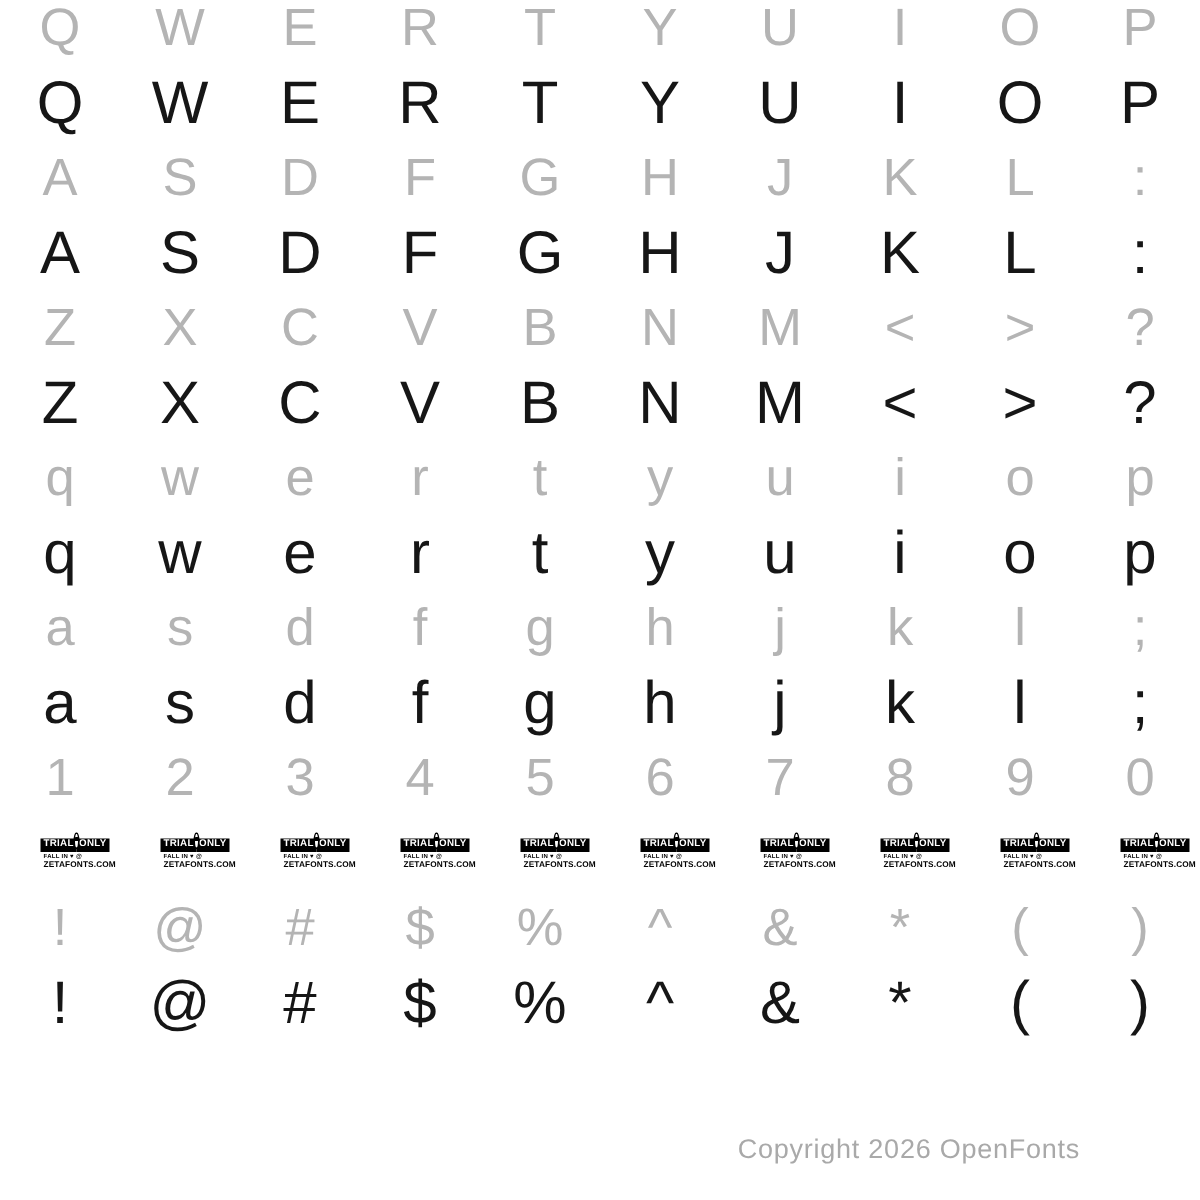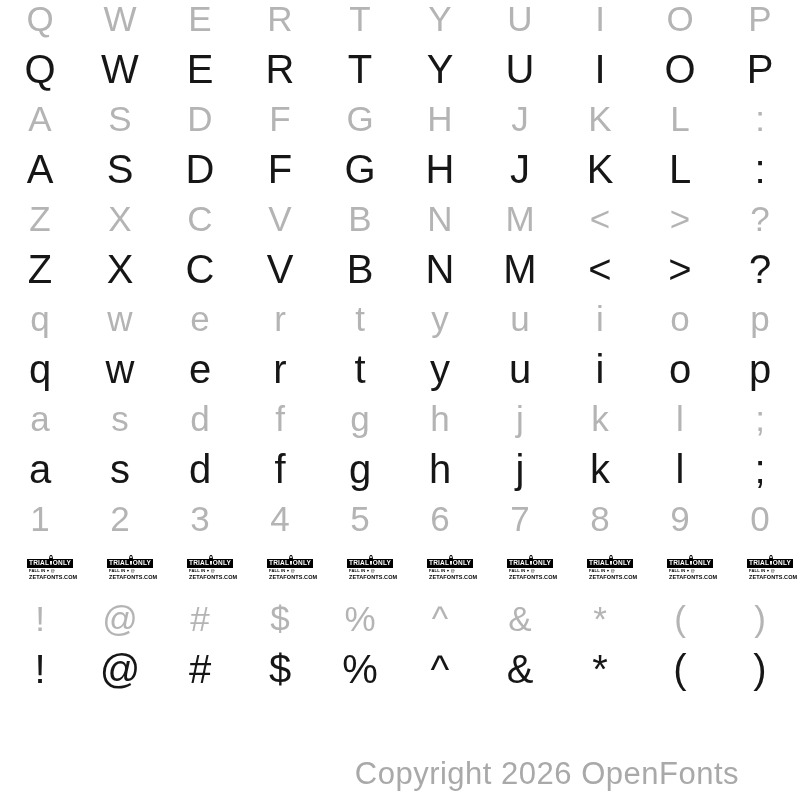--- a/index.html
+++ b/index.html
@@ -89,22 +89,22 @@
     font-weight: bold;
     line-height: 1.1;
     text-align: left;
     padding-left: 2px;
     letter-spacing: 0.1px;
   }
 
   .copyright {
     position: absolute;
     top: 756px;
-    right: 61px;
-    font-size: 31px;
+    right: 80px;
+    font-size: 18px;
     font-weight: 300;
     color: #a9a9a9;
     letter-spacing: 0.5px;
     white-space: pre;
   }
 </style>
 </head>
 <body>
 
 <div class="sheet">

